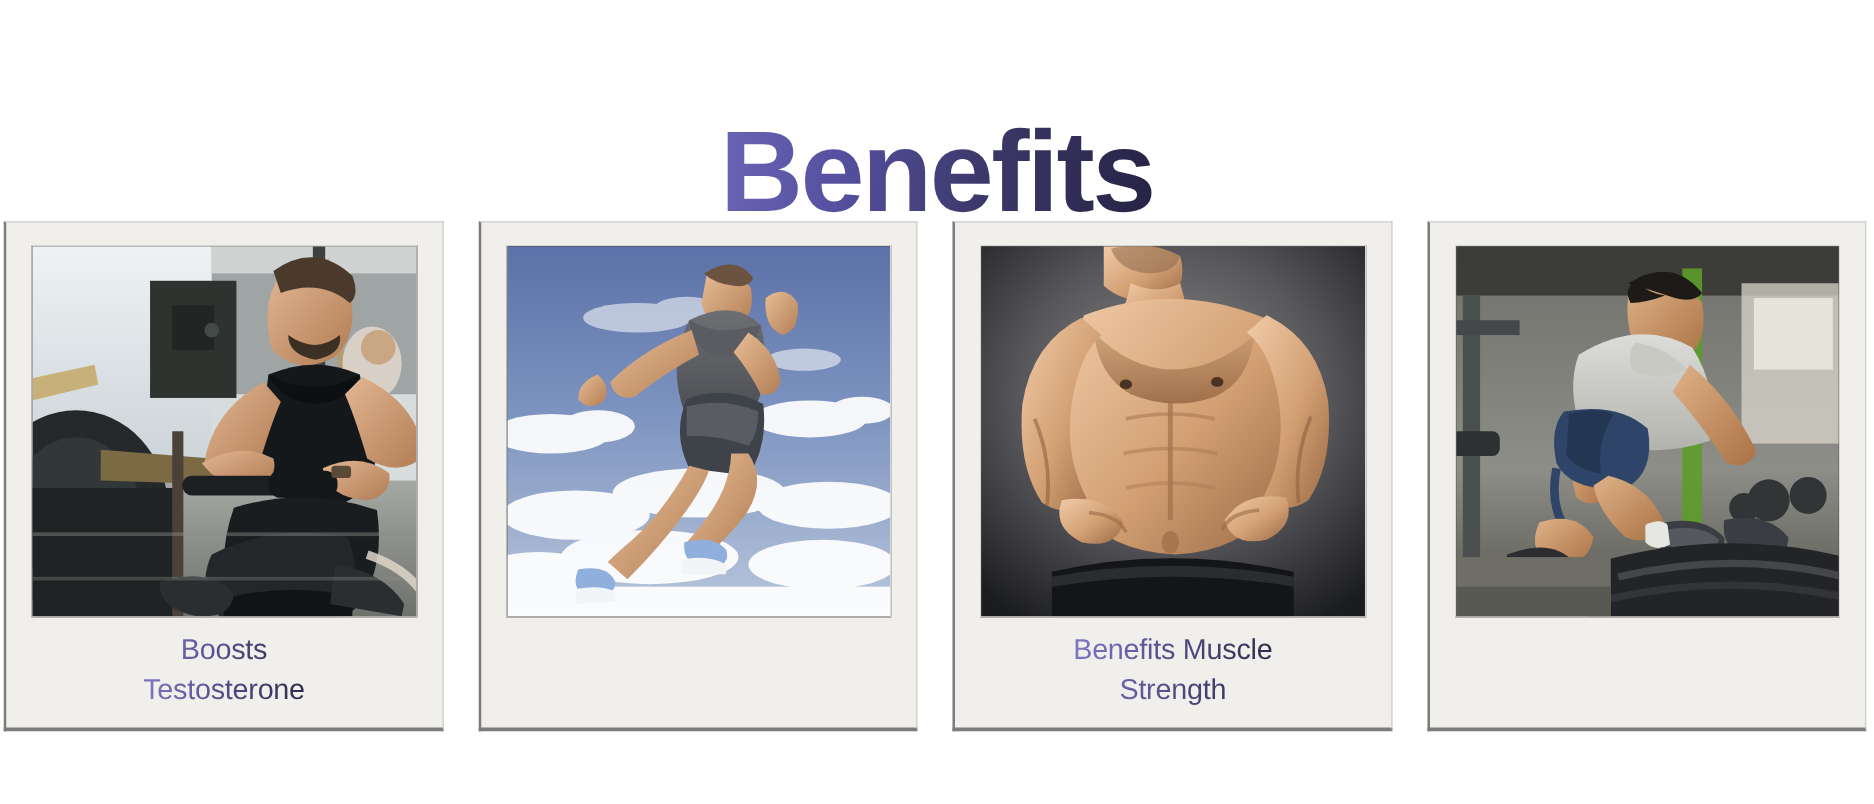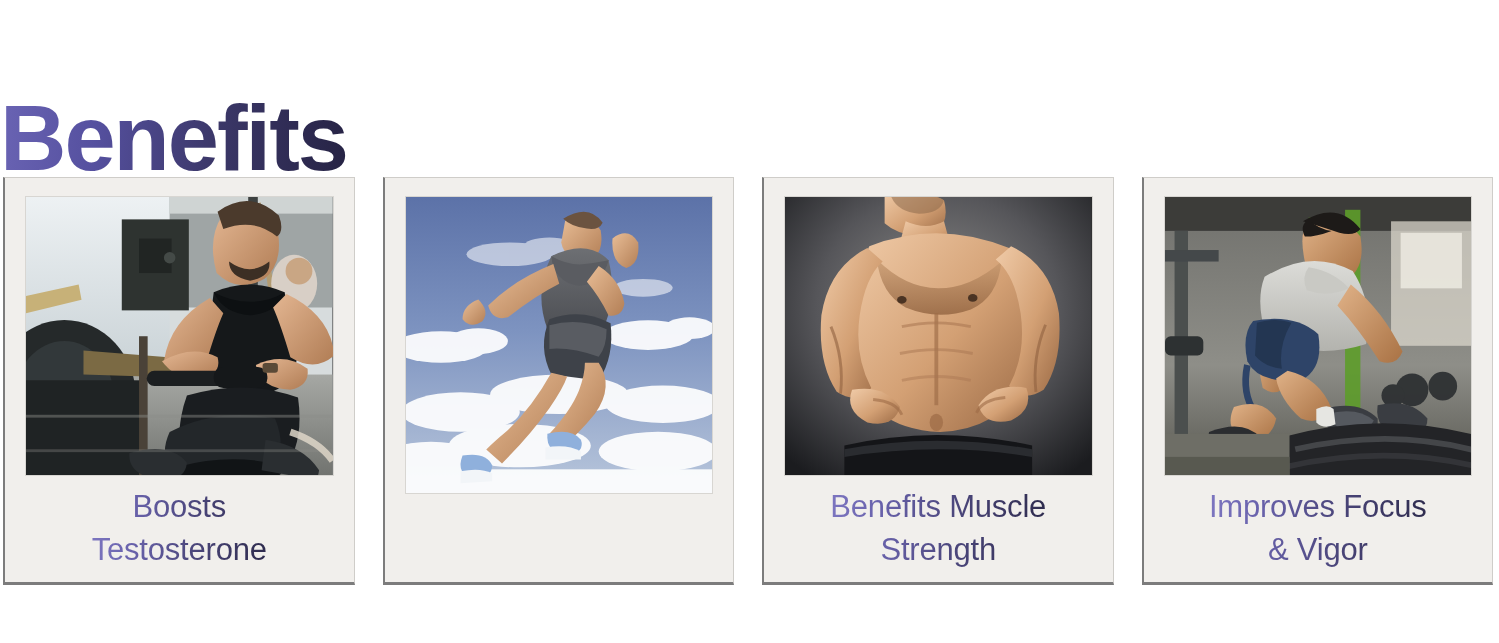--- a/index.html
+++ b/index.html
@@ -20,21 +20,21 @@
     height: 643px;
     background: #ffffff;
   }
 
   
   .title-wrap {
     position: absolute;
     top: 28px;
     left: 0;
     width: 1499px;
-    text-align: left;
+    text-align: center;
   }
   .page-title {
     display: inline-block;
     font-size: 92px;
     line-height: 1.05;
     font-weight: 700;
     letter-spacing: -2px;
     background-image: linear-gradient(95deg, #6a64b4 0%, #55509f 28%, #3b3768 62%, #262344 100%);
     -webkit-background-clip: text;
     background-clip: text;
@@ -72,21 +72,21 @@
     border: 1px solid #d8d6d2;
     box-sizing: border-box;
     position: relative;
     overflow: hidden;
     background: #2b2b2b;
   }
   .photo svg { display: block; width: 100%; height: 100%; }
 
   .caption {
     margin-top: 10px;
-    font-size: 31px;
+    font-size: 23px;
     line-height: 1.38;
     font-weight: 400;
     text-align: center;
     letter-spacing: -0.2px;
     background-image: linear-gradient(92deg, #7d76c0 0%, #6a63ad 22%, #4a4579 60%, #2e2b4d 100%);
     -webkit-background-clip: text;
     background-clip: text;
     color: transparent;
     -webkit-text-fill-color: transparent;
     white-space: pre-line;
@@ -319,18 +319,16 @@
           <path d="M222 222 q34 -8 52 14 q0 18 -24 20 q-32 -6 -28 -34 Z" fill="#3a3d42"></path>
           <path d="M174 230 q28 -6 44 8 q-6 12 -24 12 q-22 -4 -20 -20 Z" fill="#55595f"></path>
           <path d="M158 226 q12 -6 18 0 l2 16 q-12 6 -20 -2 Z" fill="#e6e6e2"></path>
           <path d="M120 256 q120 -34 240 8 l0 60 l-252 0 Z" fill="#232427"></path>
           <path d="M136 268 q114 -26 216 10" stroke="#4a4c50" stroke-width="6" fill="none" opacity="0.85"></path>
           <path d="M128 286 q116 -26 228 8" stroke="#3a3c40" stroke-width="6" fill="none" opacity="0.7"></path>
           <rect x="0" y="252" width="130" height="48" fill="#6e6e66"></rect>
           <rect x="0" y="276" width="130" height="24" fill="#585950"></rect>
         </svg>
       </div>
-      <div class="caption">Improves Focus
-&amp; Vigor</div>
     </div>
 
   </div>
 </div>
 
 </body></html>

